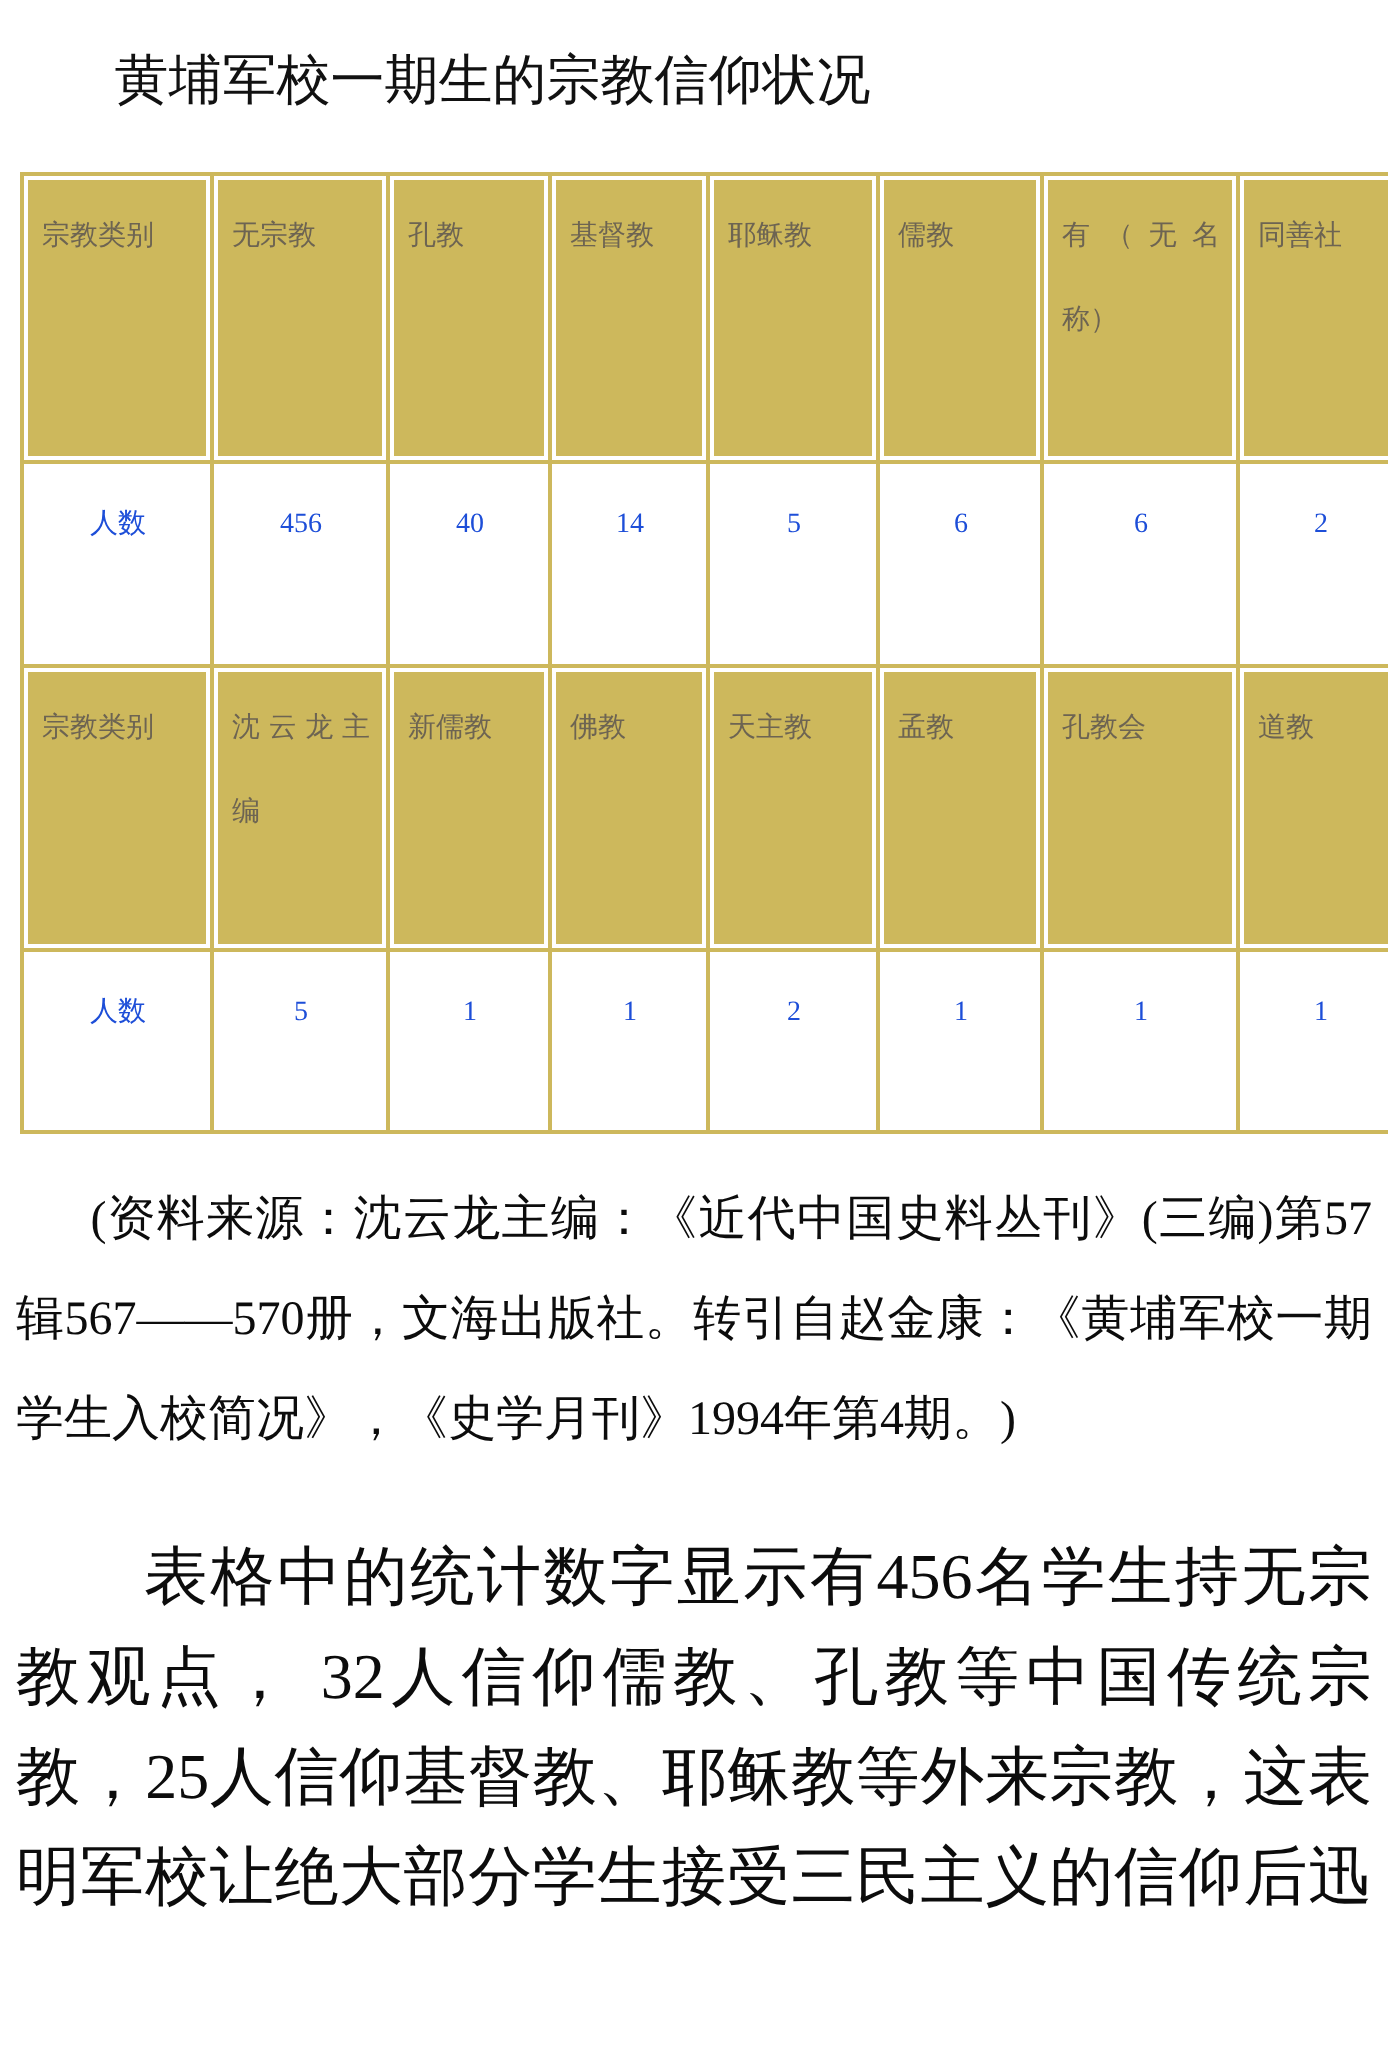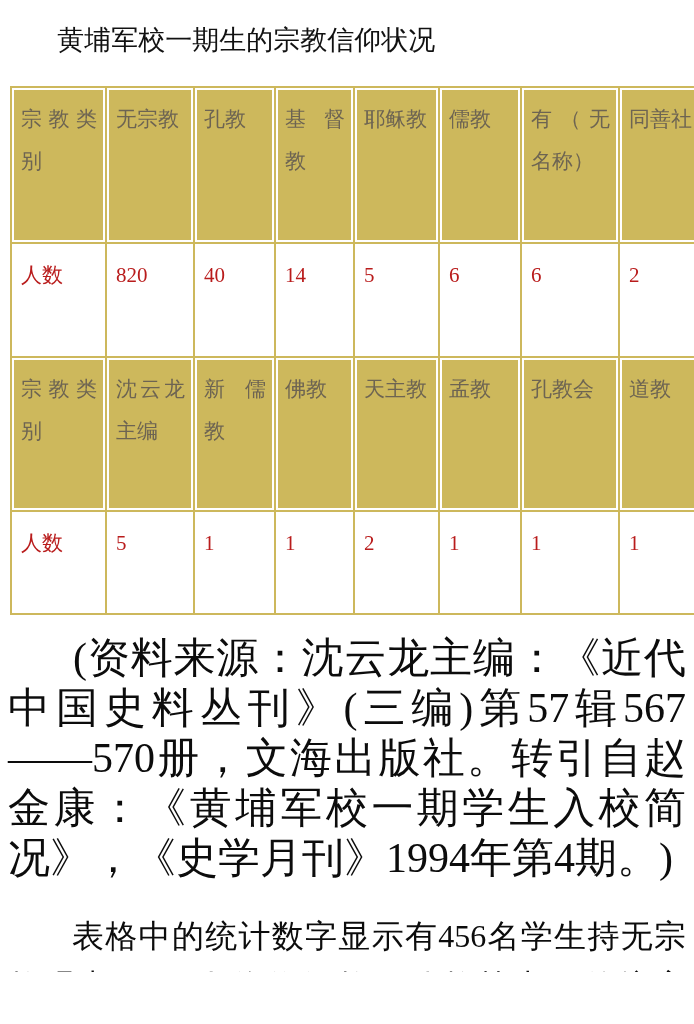--- a/index.html
+++ b/index.html
@@ -29,46 +29,46 @@
     margin: 26px 10px 0 10px;
     width: 674px;
     table-layout: fixed;
     border-collapse: separate;
     border-spacing: 2px;
     background: #cdb85c;           
   }
   table.belief-table td {
     border: 2px solid #ffffff;
     vertical-align: top;
-    padding: 8px 6px 20px 7px;
-    font-size: 21px;
+    padding: 8px 6px 8px 7px;
+    font-size: 14px;
     line-height: 42px;
     text-align: justify;
     word-break: break-all;
     overflow: hidden;
   }
   tr.hdr-row td {
     background: #cdb85c;
     color: #6d6452;
   }
   tr.hdr-row-1 td { height: 122px; }
   tr.hdr-row-2 td { height: 120px; }
   tr.data-row td {
     background: #ffffff;
-    color: #b91c1c;
-    text-align: left;
+    color: #1d4ed8;
+    text-align: center;
   }
   tr.data-row-1 td { height: 80px; }
   tr.data-row-2 td { height: 69px; }
   td.green-label {
     color: #3a7d20;
   }
   .source-note {
     margin: 18px 8px 0 8px;
-    font-size: 42px;
+    font-size: 24px;
     line-height: 50px;
     text-align: justify;
     text-indent: 1.55em;
     color: #0c0c0c;
   }
   .body-para {
     margin: 28px 8px 0 8px;
     font-size: 32px;
     line-height: 50px;
     text-align: justify;
@@ -100,21 +100,21 @@
         <td>无宗教</td>
         <td>孔教</td>
         <td>基督教</td>
         <td>耶稣教</td>
         <td>儒教</td>
         <td>有（无名称）</td>
         <td>同善社</td>
       </tr>
       <tr class="data-row data-row-1">
         <td>人数</td>
-        <td>820</td>
+        <td>456</td>
         <td>40</td>
         <td>14</td>
         <td>5</td>
         <td>6</td>
         <td>6</td>
         <td>2</td>
       </tr>
       <tr class="hdr-row hdr-row-2">
         <td>宗教类别</td>
         <td>沈云龙主编</td>

